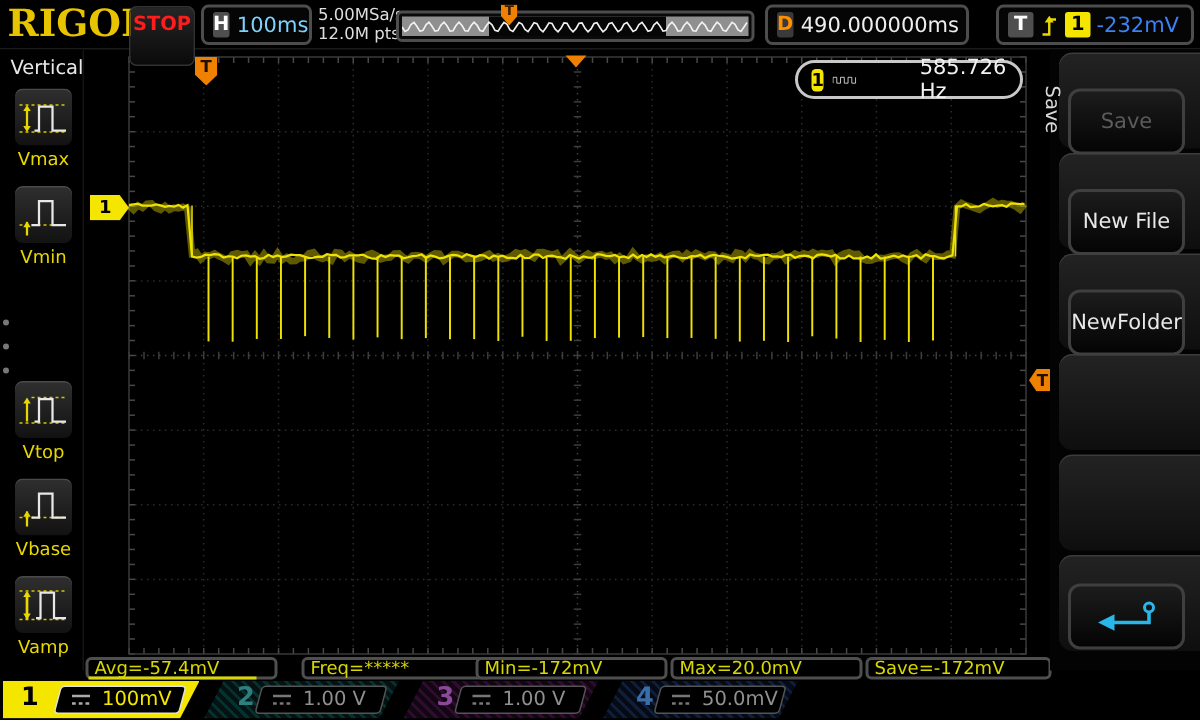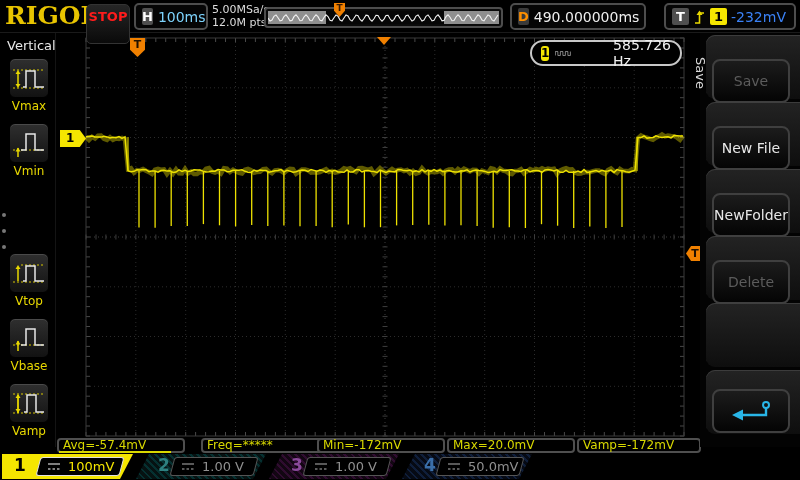--- a/index.html
+++ b/index.html
@@ -599,21 +599,21 @@
     <svg width="44" height="15" viewBox="0 0 44 15">
       <path d="M1,13 V2 H8 V13 H15 V2 H22 V13 H29 V2 H36 V13 H43 V2" fill="none" stroke="#f0f0f0" stroke-width="1.5"></path>
     </svg>
     <span class="val">585.726 Hz</span>
   </div>
 
   <div class="meas abs" style="left:57px">Avg=-57.4mV</div>
   <div class="meas abs" style="left:201px">Freq=*****</div>
   <div class="meas abs" style="left:317px">Min=-172mV</div>
   <div class="meas abs" style="left:447px">Max=20.0mV</div>
-  <div class="meas abs" style="left:577px; width:124px">Vamp=-172mV</div>
+  <div class="meas abs" style="left:577px; width:124px">Save=-172mV</div>
   <div id="meas-underline" class="abs"></div>
 
   <div id="chanbar" class="abs">
     <div id="ch1" class="chtab">
       <span class="num">1</span>
       <div class="chbox">
         <svg width="14" height="9" viewBox="0 0 14 9">
           <line x1="1" y1="2" x2="13" y2="2" stroke="#aaa" stroke-width="1.6"></line>
           <line x1="1" y1="7" x2="13" y2="7" stroke="#aaa" stroke-width="1.6" stroke-dasharray="2.5 2"></line>
         </svg>
@@ -656,21 +656,20 @@
   <div id="rightpanel" class="abs">
     <div class="slot" style="top:2px"></div>
     <div class="slot" style="top:69px"></div>
     <div class="slot" style="top:136px"></div>
     <div class="slot" style="top:203px"></div>
     <div class="slot" style="top:270px"></div>
     <div class="slot" style="top:337px"></div>
     <div class="rbtn disabled" style="top:26px">Save</div>
     <div class="rbtn" style="top:93px">New File</div>
     <div class="rbtn" style="top:160px">NewFolder</div>
-    <div class="rbtn disabled" style="top:227px">Delete</div>
     <div class="rbtn" style="top:356px">
       <svg width="46" height="24" viewBox="0 0 46 24">
         <circle cx="38" cy="6" r="3" fill="none" stroke="#29b6e8" stroke-width="2"></circle>
         <path d="M38,9 V16 H14" fill="none" stroke="#29b6e8" stroke-width="2.4"></path>
         <path d="M15,10.5 V21.5 L4,16 Z" fill="#29b6e8"></path>
       </svg>
     </div>
   </div>
   <div id="save-tab" class="abs">Save</div>
 

